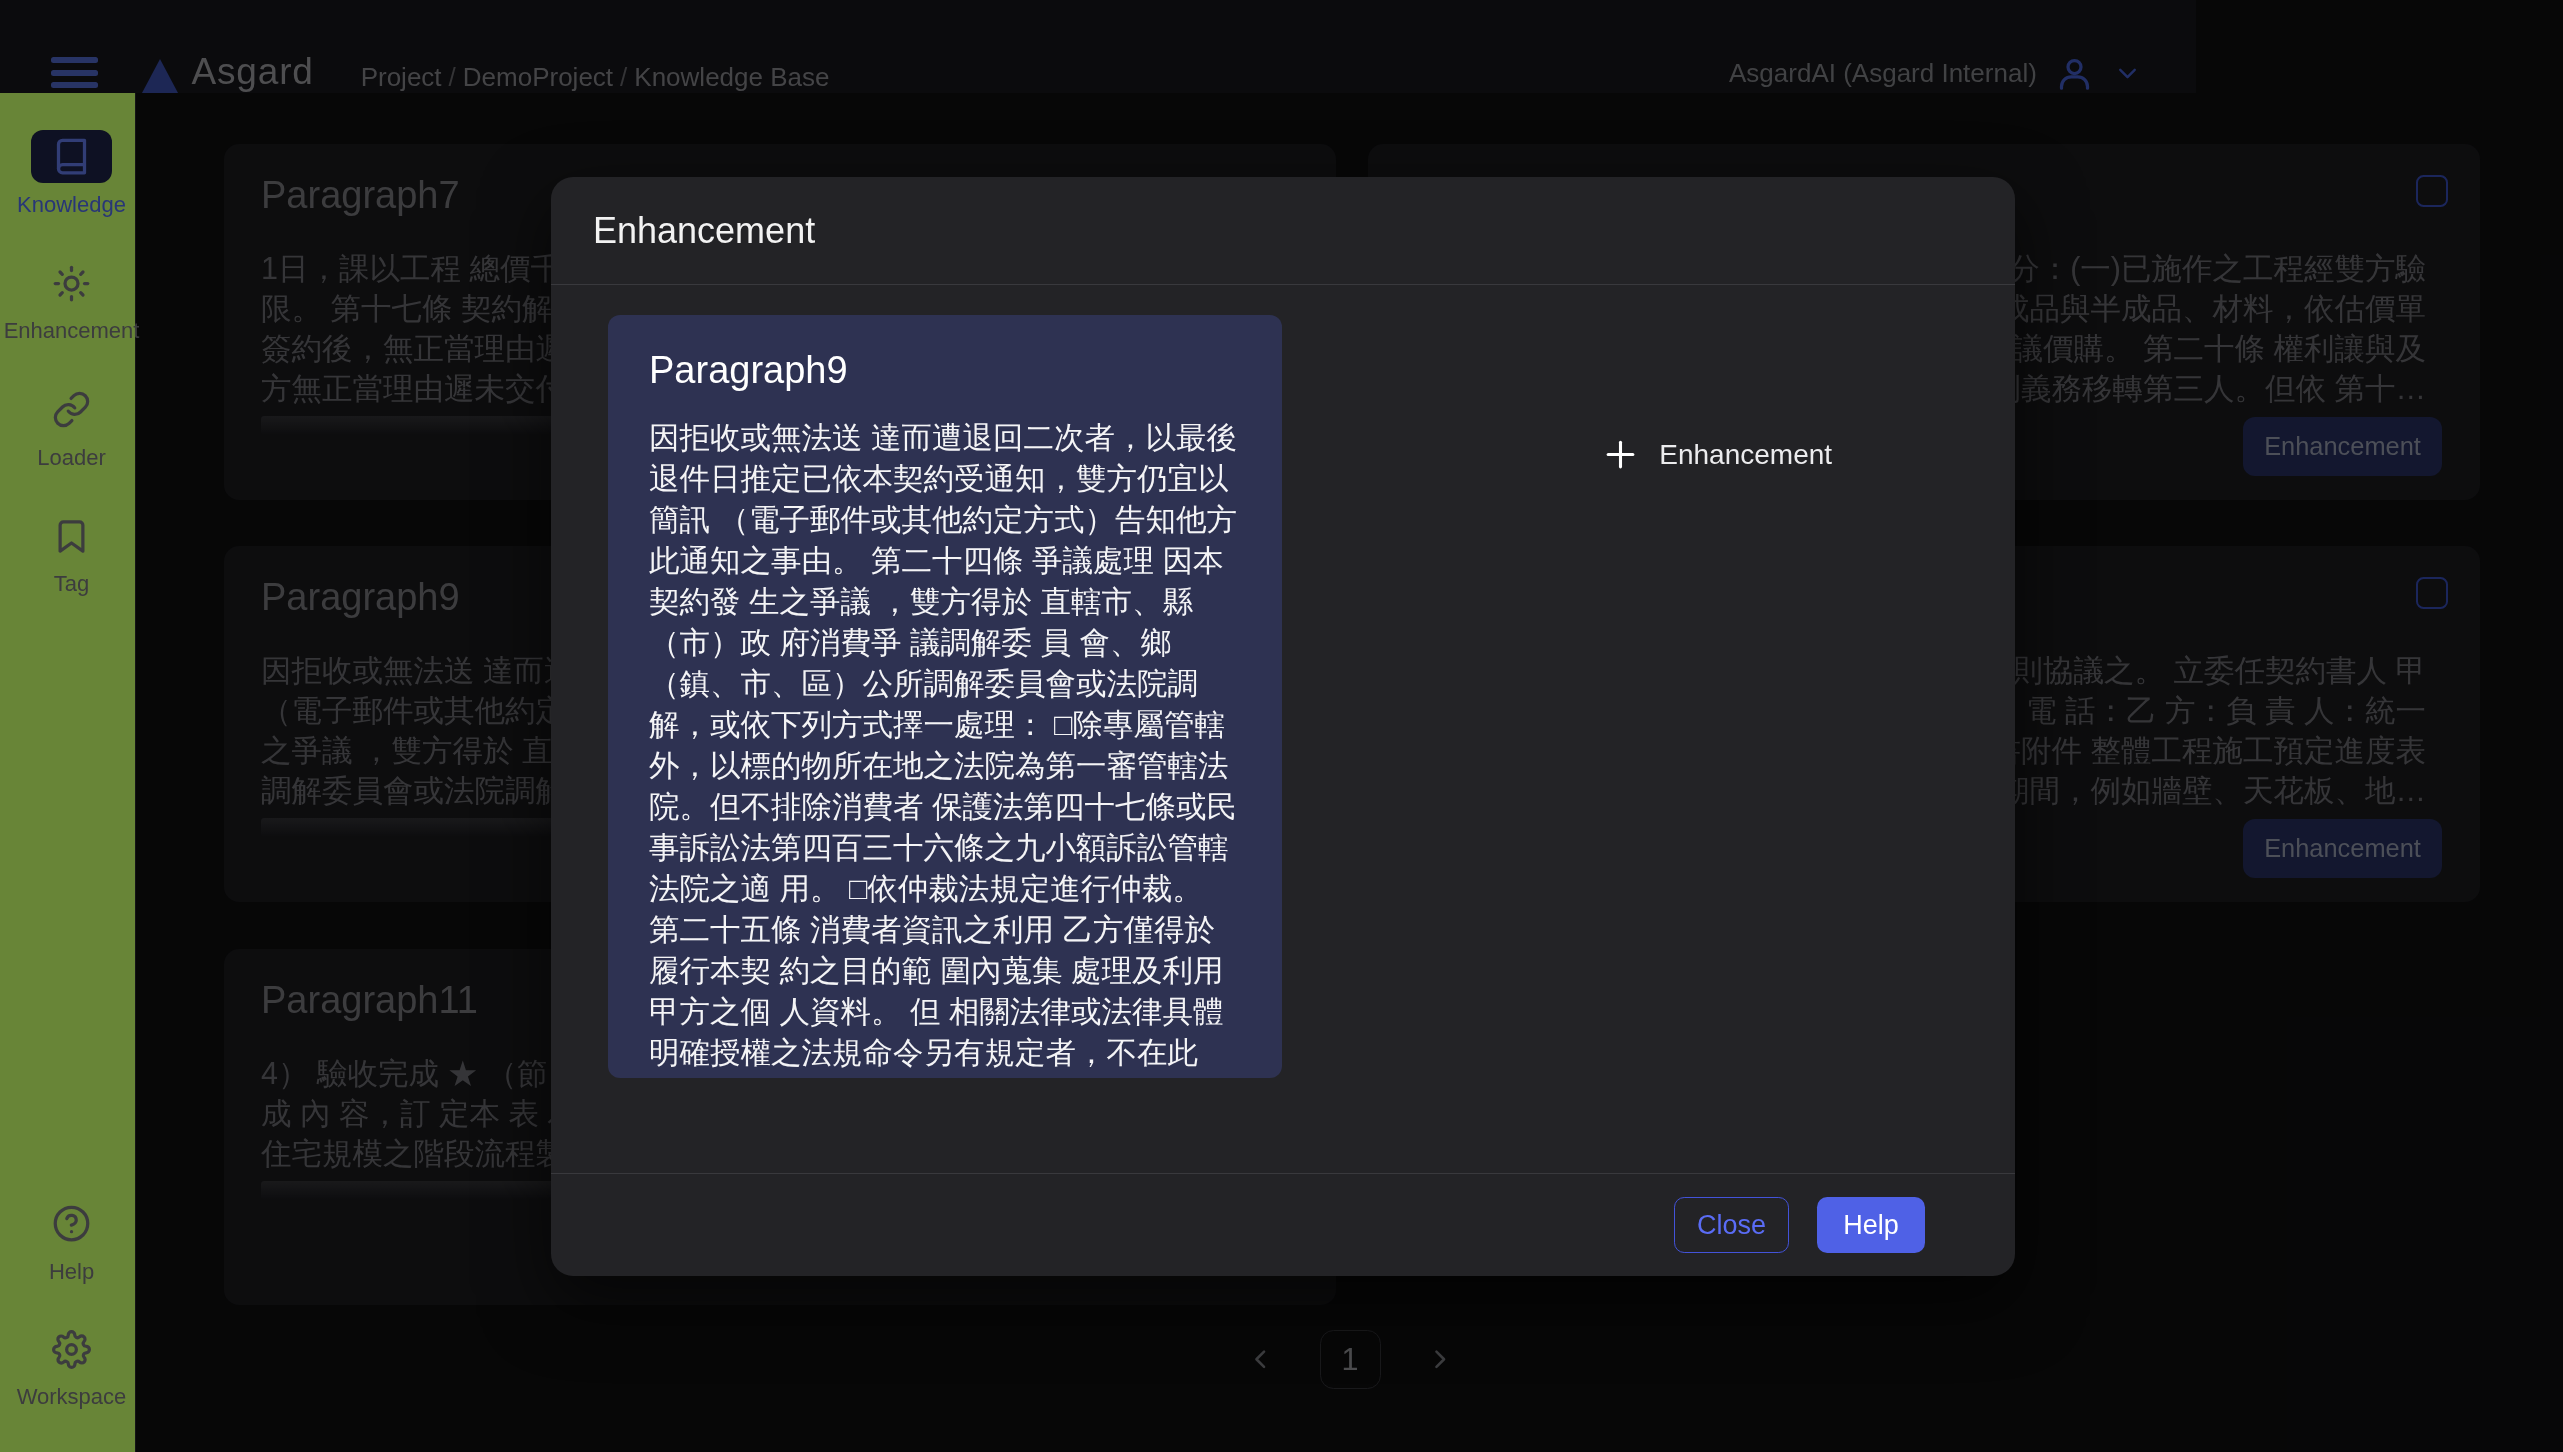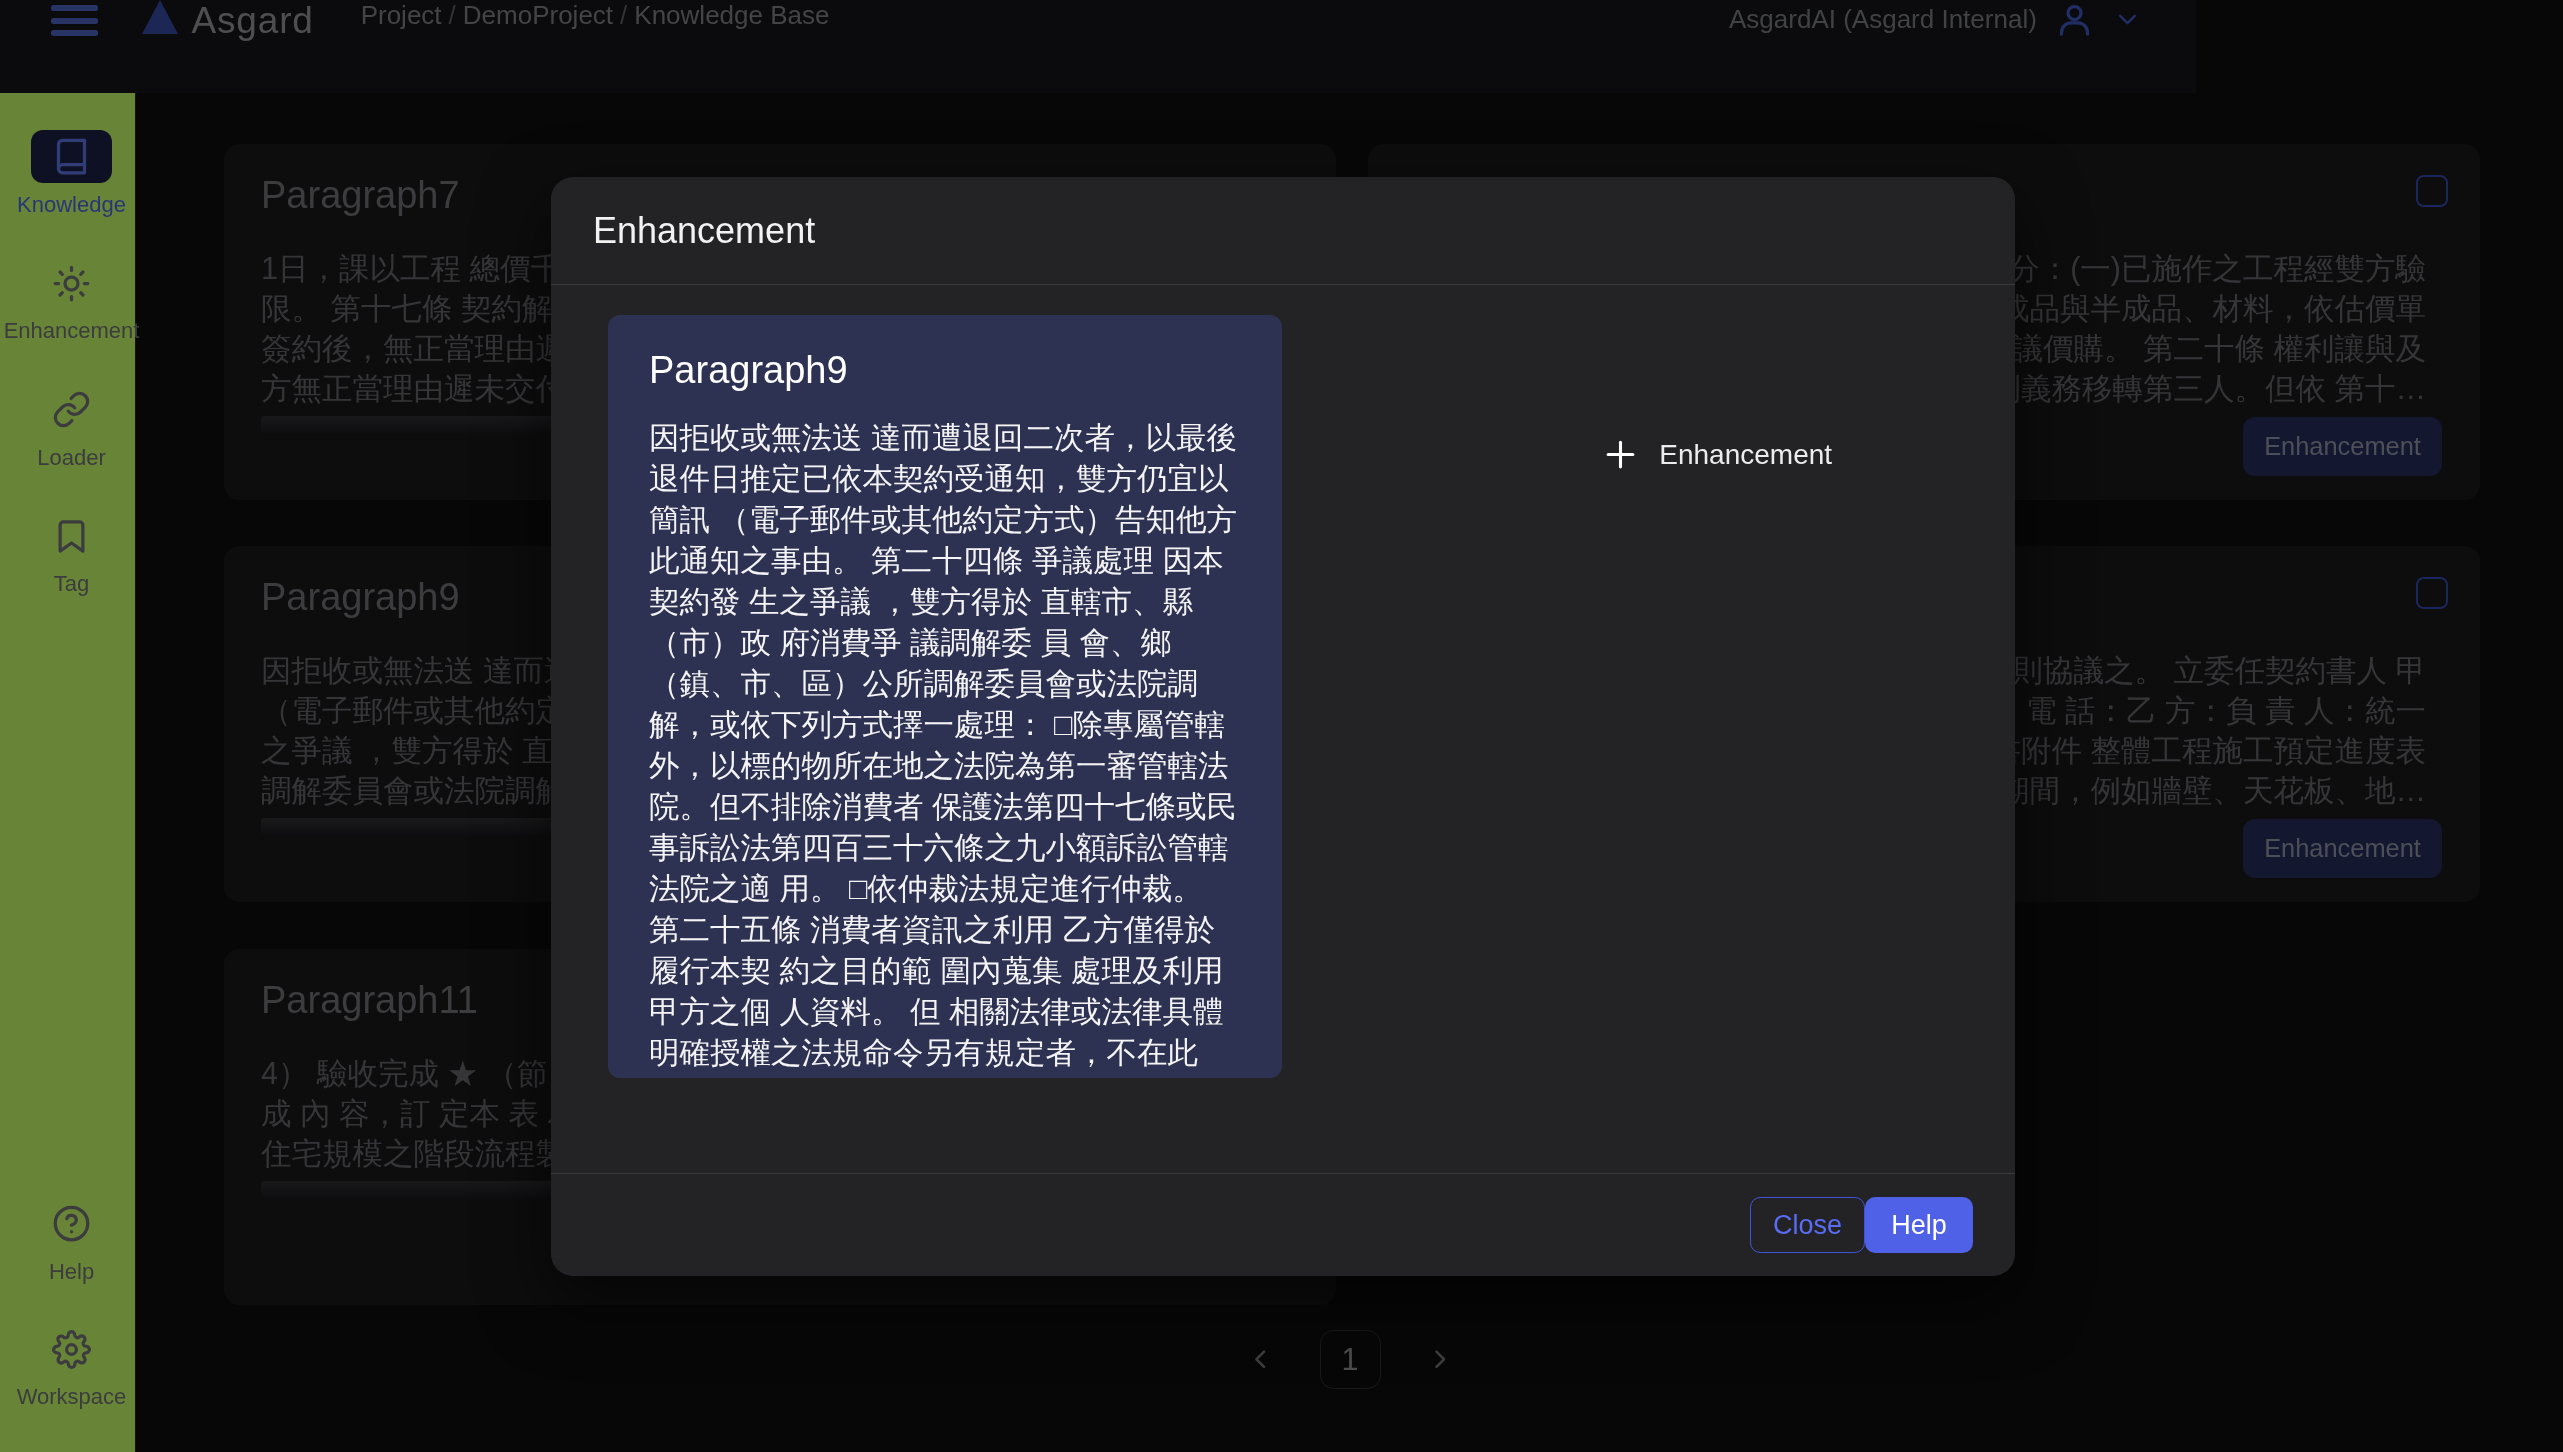--- a/index.html
+++ b/index.html
@@ -2,21 +2,21 @@
 <html style="font-size:13.6px"><head>
 <meta charset="utf-8">
 <style>
   * { margin:0; padding:0; box-sizing:border-box; }
   html,body { width:2563px; height:1453px; overflow:hidden; background:#0d0d0e;
               font-family:"Liberation Sans", sans-serif; }
   .app { position:relative; width:2563px; height:1453px; }
 
   
   .header { position:absolute; left:0; top:0; width:2196px; height:93px;
-            background:#141418; display:flex; align-items:flex-start; z-index:1; }
+            background:#141418; display:flex; align-items:flex-end; z-index:1; }
   .hamburger { margin-left:51px; width:47px; height:41px; display:flex; flex-direction:column;
                justify-content:space-between; padding:5.1px 0; cursor:pointer; }
   .hamburger span { display:block; height:6px; border-radius:2.5px; background:#4a5fb8; }
   .logo-tri { margin-left:44px; width:0; height:0;
               border-left:18px solid transparent; border-right:18px solid transparent;
               border-bottom:34px solid #35479c; }
   .brand { margin-left:13.6px; font-size:37px; font-weight:500; color:#8f8f92; letter-spacing:0.8px; }
   .breadcrumb { margin-left:47px; display:flex; align-items:center; gap:7px; font-size:26px; color:#7c7c80; }
   .breadcrumb .sep { color:#5f5f63; }
   .account { margin-left:auto; margin-right:54px; display:flex; align-items:center; gap:18.6px; cursor:pointer; }
@@ -72,21 +72,21 @@
   .modal-body { position:relative; flex:1; }
   .modal-card { position:absolute; left:57px; top:30px; width:674px; height:763px;
                 background:#2e3252; border-radius:12px; padding:34px 41px; overflow:hidden; }
   .modal-card-title { font-size:38px; font-weight:500; color:#ffffff; margin-bottom:25.4px; }
   .modal-card-text { font-size:30.5px; line-height:41px; color:#f4f4f6;
                      word-break:break-all; overflow-wrap:anywhere; }
   .add-row { position:absolute; left:1051px; top:151px; display:flex; align-items:center; gap:20.3px;
              color:#ececee; cursor:pointer; }
   .add-label { font-size:28px; }
   .modal-footer { height:103px; border-top:0.8px solid #39393d; display:flex; align-items:center;
-                  justify-content:flex-end; padding-right:42px; gap:0; }
+                  justify-content:flex-end; padding-right:90px; gap:28px; }
   .btn { height:56px; border-radius:10.2px; font-size:27px; display:flex; align-items:center;
          justify-content:center; cursor:pointer; }
   .btn-close { width:115px; background:transparent; border:1.7px solid #4353d9; color:#5a6cf5; }
   .btn-save { width:108px; background:#4f61e6; border:none; color:#ffffff; }
 </style>
 </head>
 <body>
 
 <div class="app">
 

